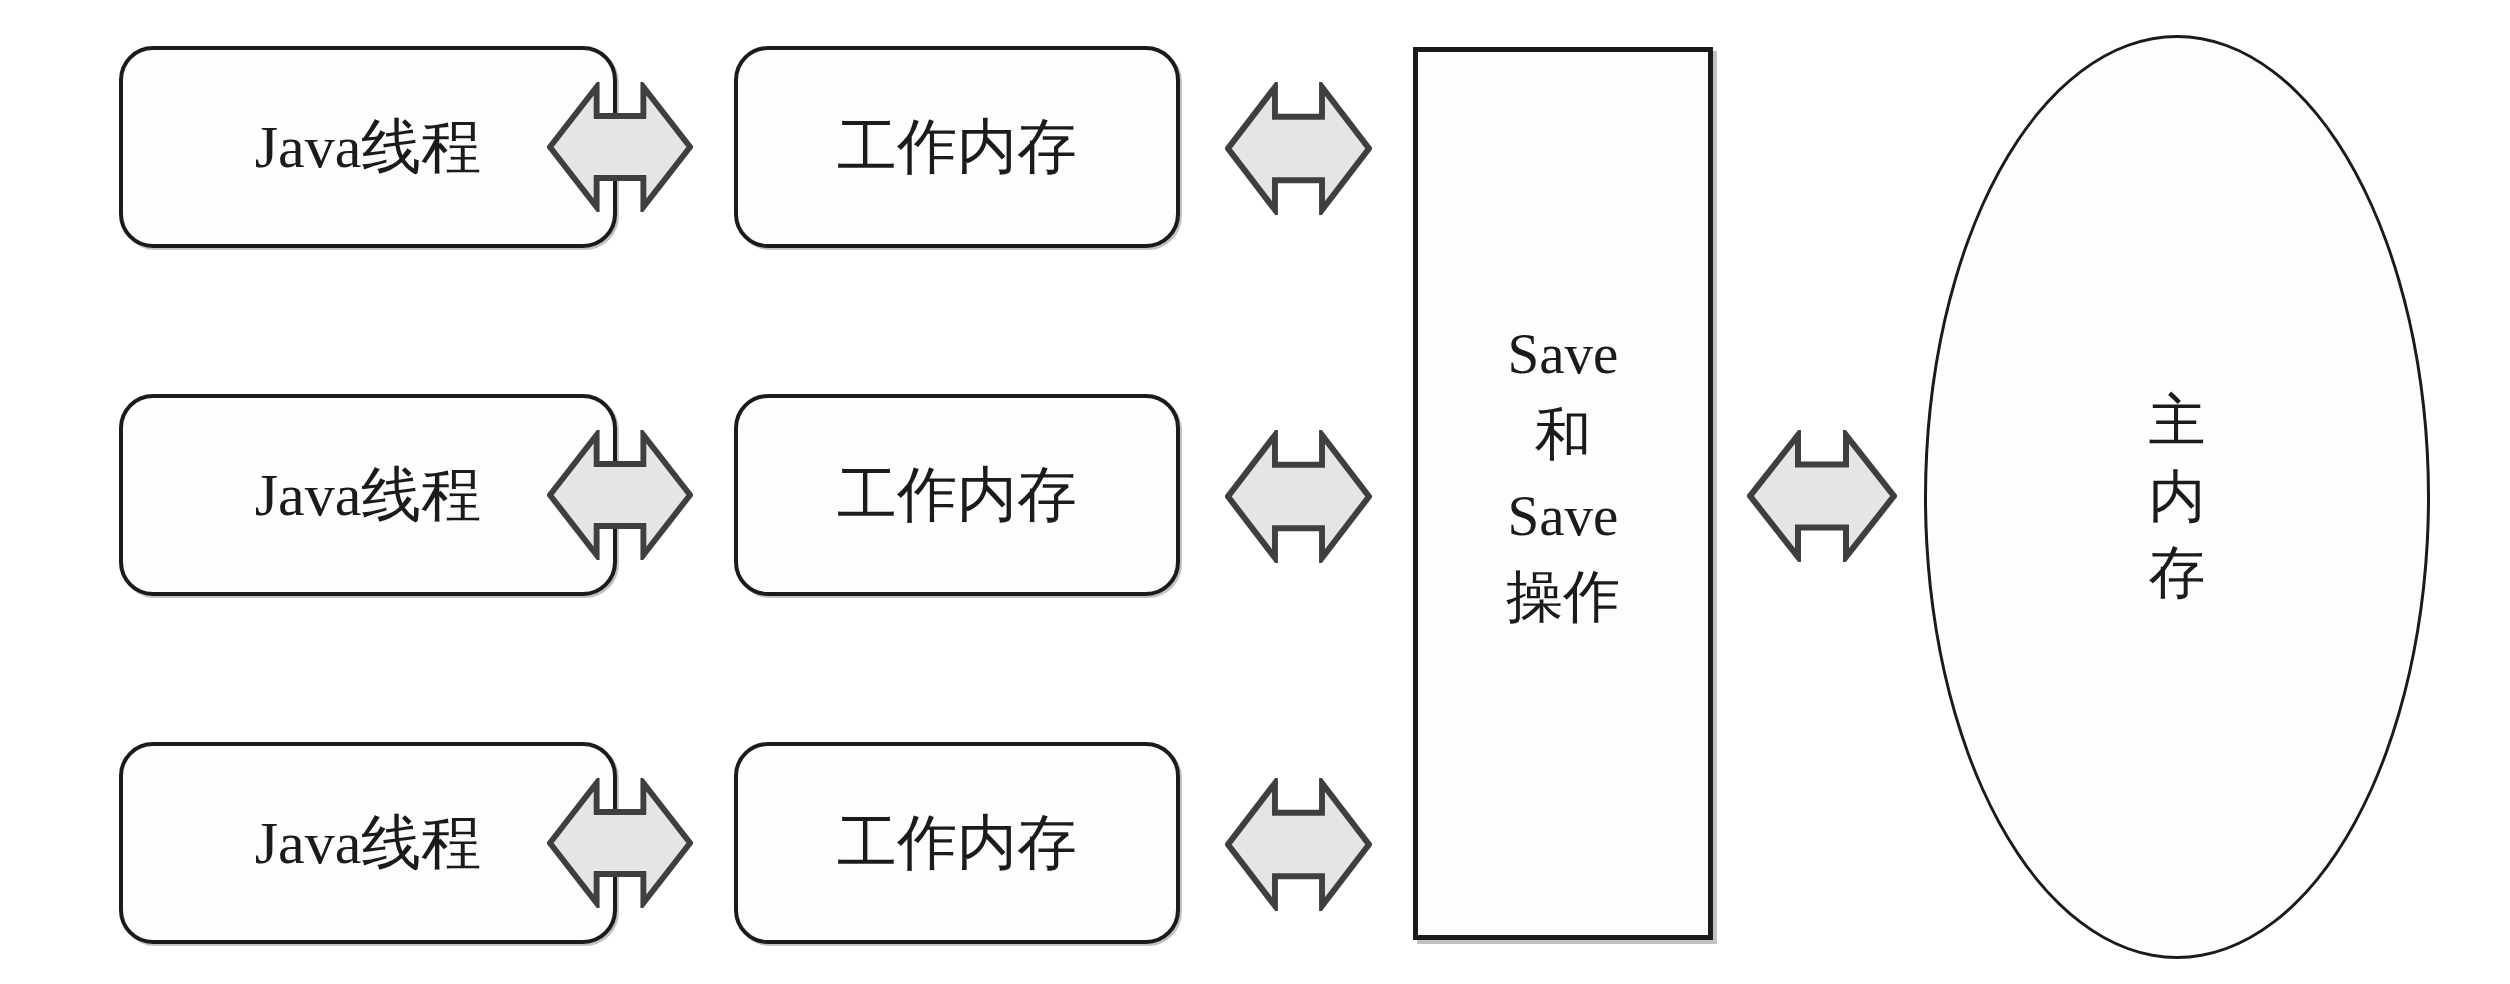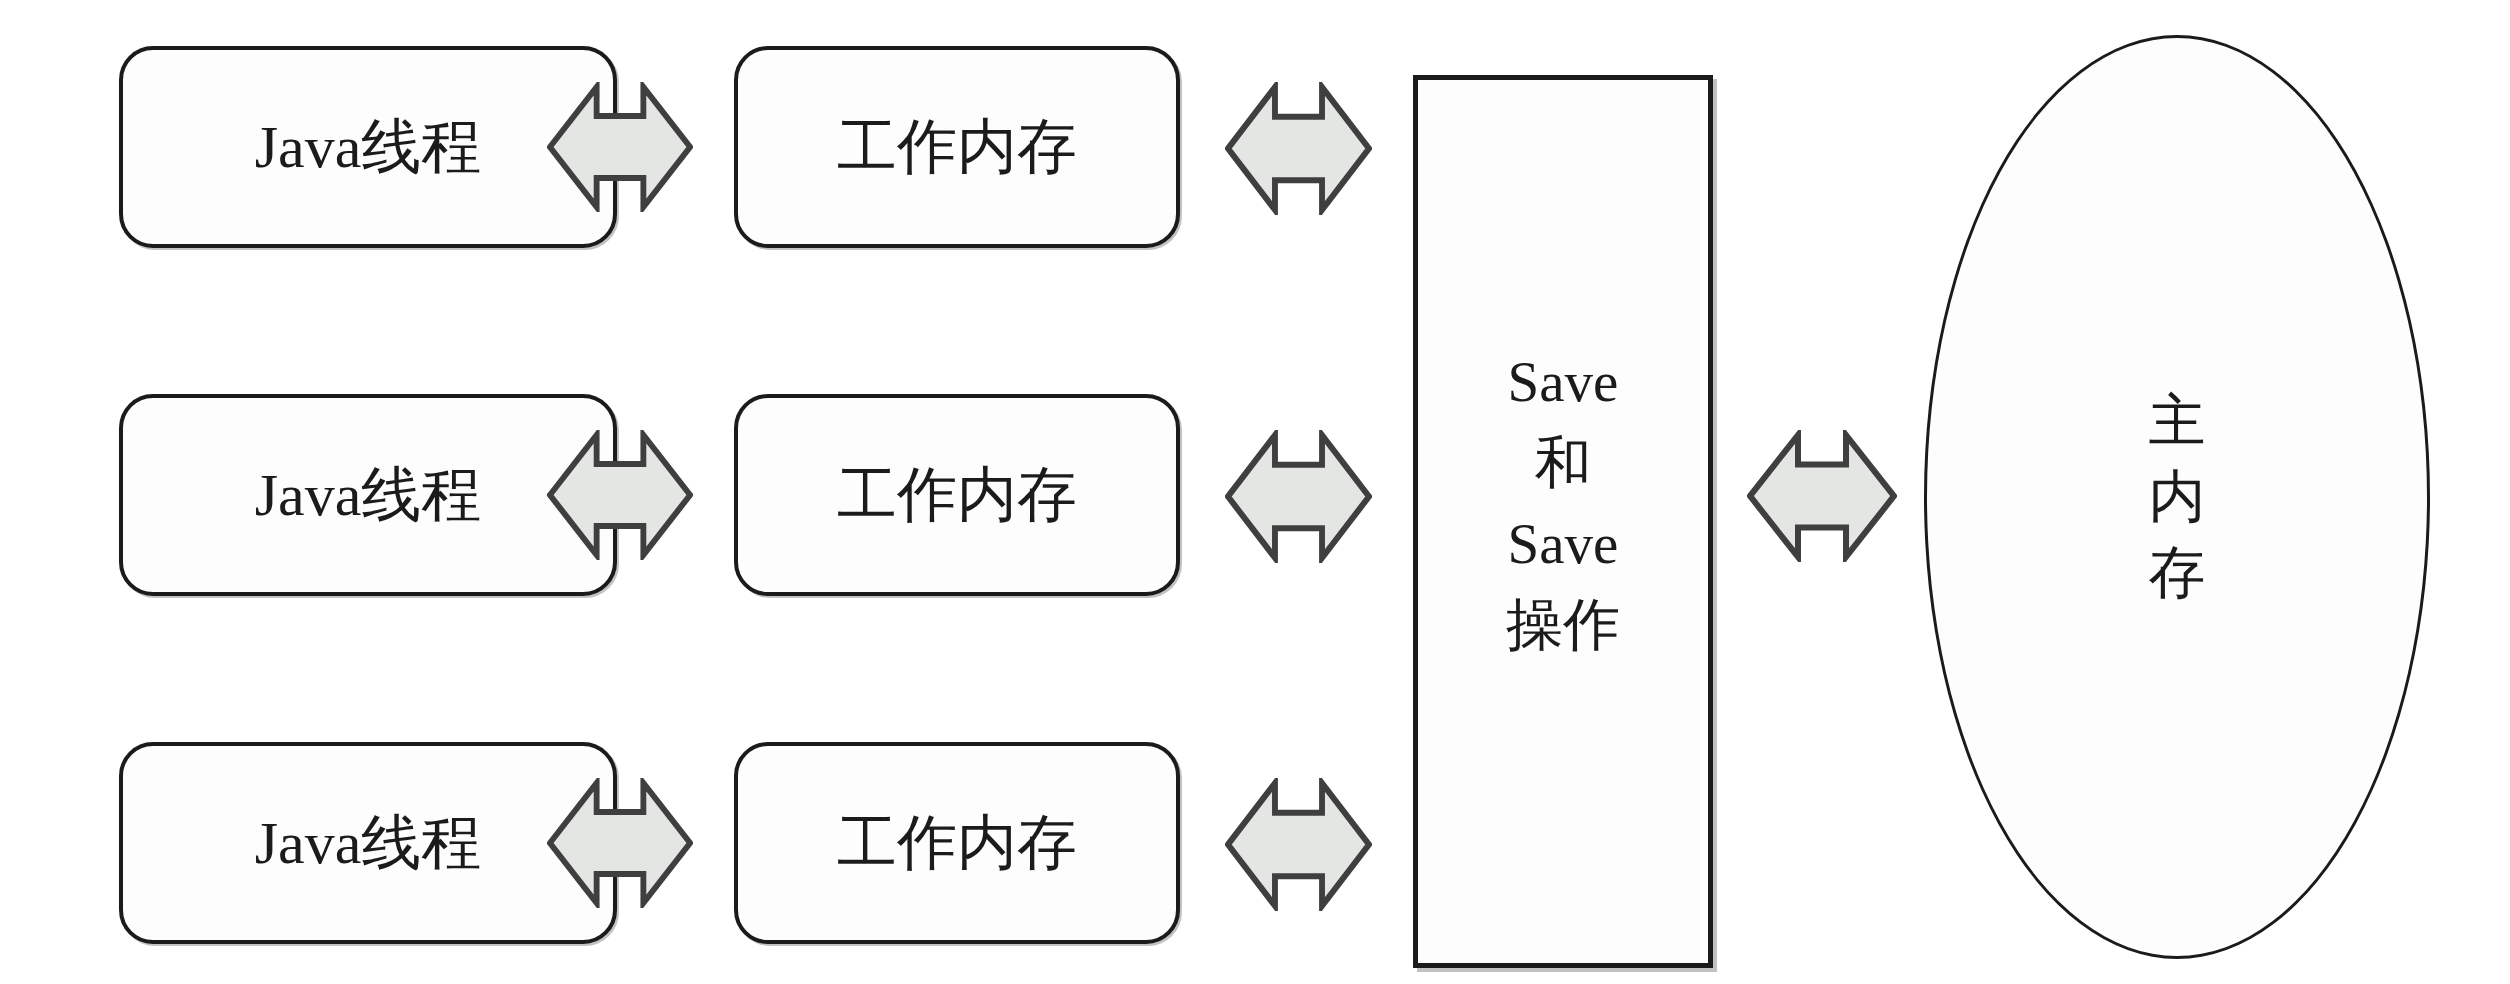--- a/index.html
+++ b/index.html
@@ -41,21 +41,20 @@
     top: 47px;
     width: 300px;
     height: 893px;
     border: 5px solid var(--stroke, #1b1b1b);
     box-shadow: 4px 4px 0 rgba(120,120,120,0.45);
     flex-direction: column;
     font-size: 57px;
     line-height: 81px;
     text-align: center;
     padding-bottom: 38px;
-    margin-top: 28px;
   }
   .ellipse {
     left: 1924px;
     top: 35px;
     width: 506px;
     height: 924px;
     border: 3px solid var(--stroke, #1b1b1b);
     border-radius: 50%;
     flex-direction: column;
     font-size: 57px;

